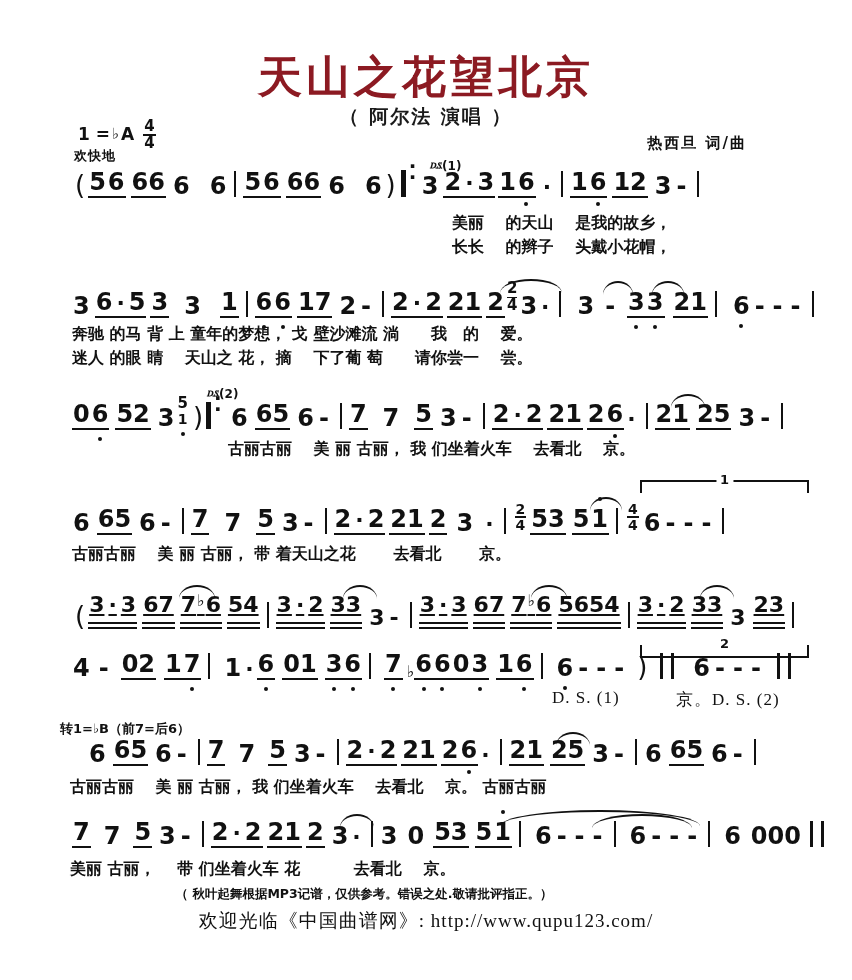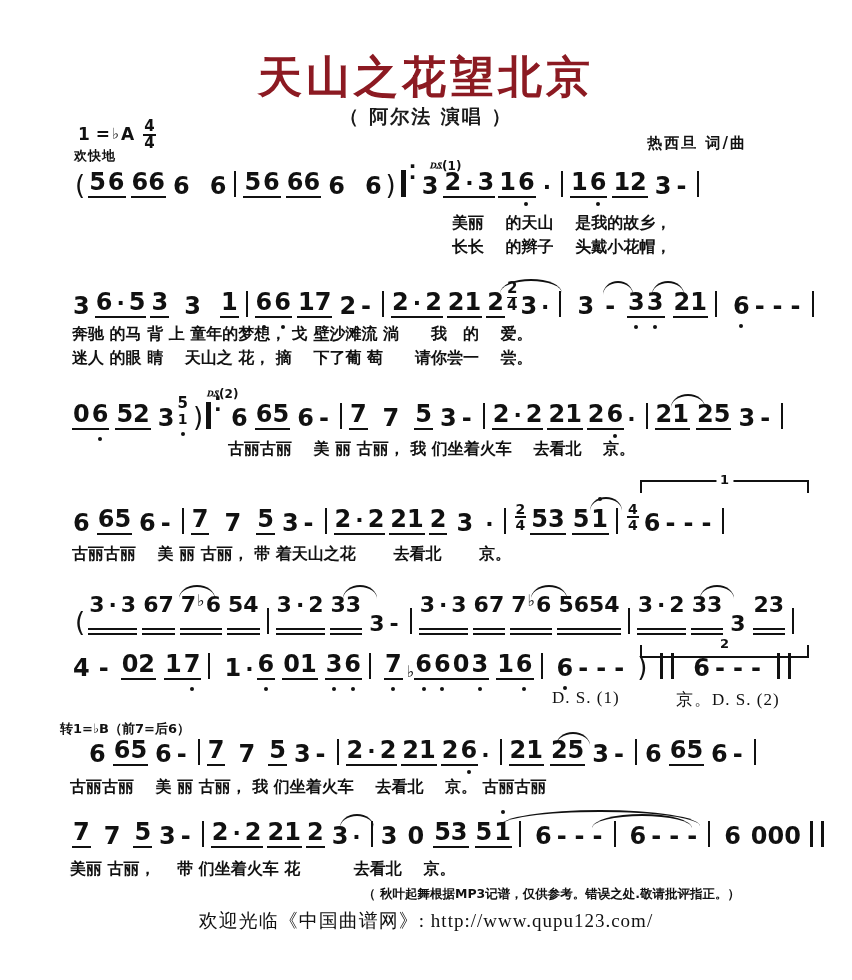--- a/index.html
+++ b/index.html
@@ -105,21 +105,21 @@
     white-space: nowrap;
     letter-spacing: 0px;
     line-height: 1.35;
   }
   .lyr-abs { position: absolute; }
 
   
   .n { position: relative; padding: 0 1px; }
   .grp { position: relative; display: inline-block; }
   .u1 { border-bottom: 2.5px solid #111; padding-bottom: 2px; }
-  .dbl { position: relative; display: inline-block; border-bottom: 2.5px solid #111; padding-bottom: 17px; }
+  .dbl { position: relative; display: inline-block; border-bottom: 2.5px solid #111; padding-bottom: 11px; text-decoration: underline; }
   .dbl::after {
     content: "";
     position: absolute;
     left: 0; right: 0;
     bottom: 3px;
     border-bottom: 2.5px solid #111;
   }
   .dot-low { position: relative; }
   .dot-low::after {
     content: "";
@@ -275,22 +275,22 @@
     position: absolute;
     font-family: "DejaVu Sans", sans-serif;
     font-size: 13px;
     font-weight: bold;
     white-space: nowrap;
   }
 
   
   .footer-note {
     position: absolute;
-    top: 886px; left: 12px; width: 728px;
-    text-align: right;
+    top: 886px; left: 0; width: 728px;
+    text-align: center;
     font-family: "DejaVu Sans", sans-serif;
     font-size: 12.5px;
     font-weight: bold;
   }
   .footer-link {
     position: absolute;
     top: 908px; left: 0; width: 852px;
     text-align: center;
     font-family: "Liberation Serif", serif;
     font-size: 19px;

